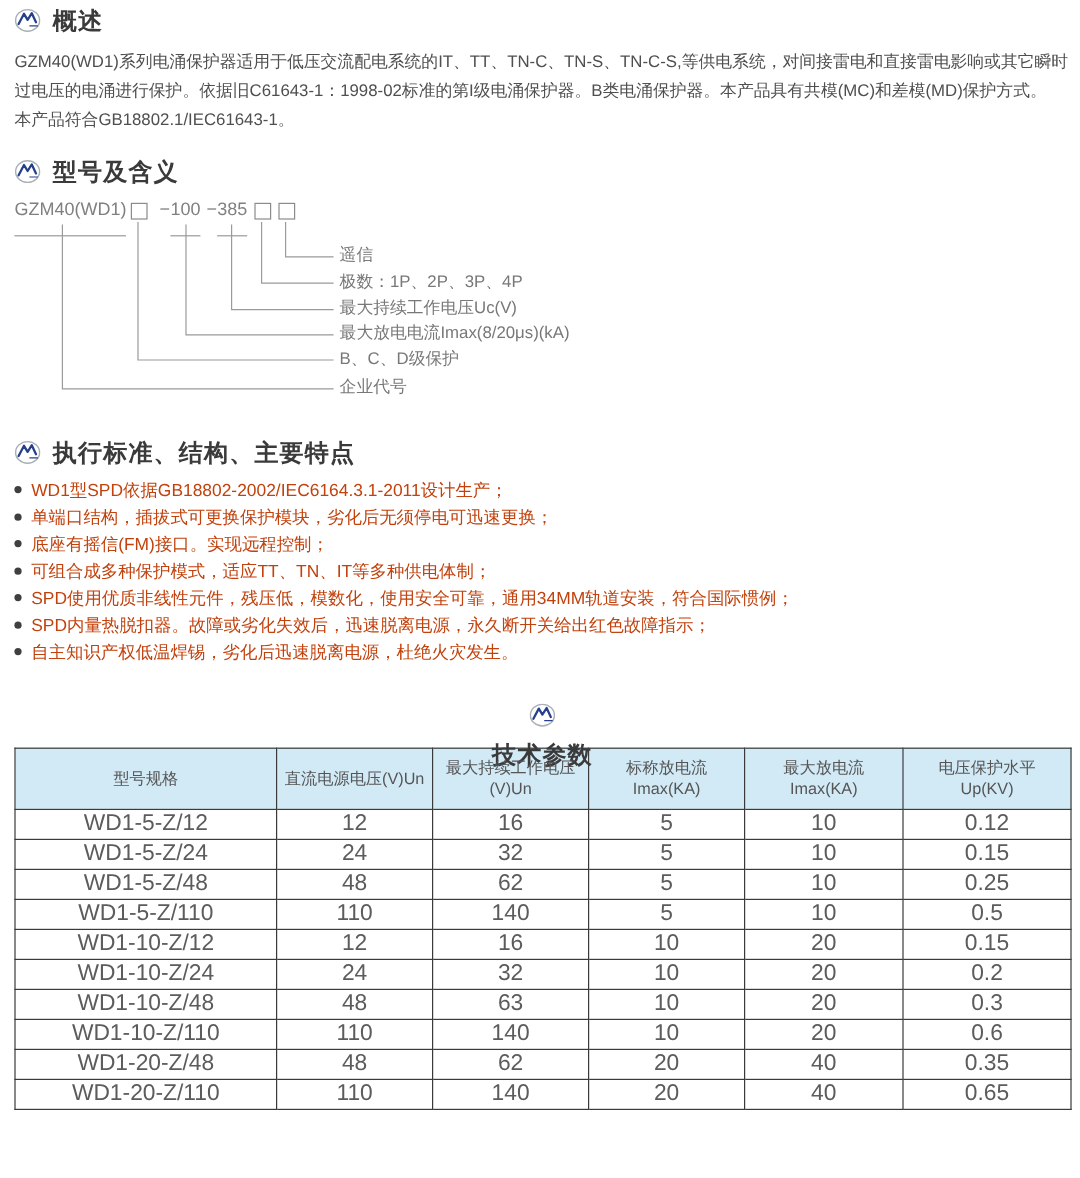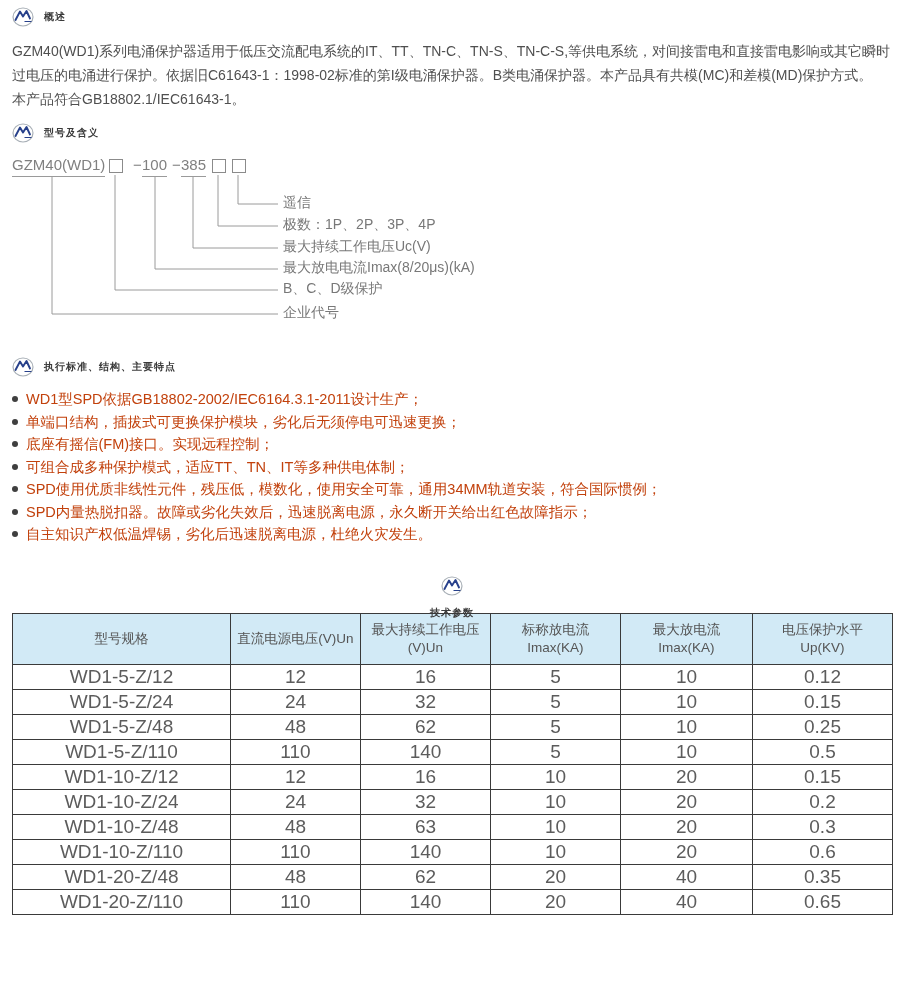--- a/index.html
+++ b/index.html
@@ -19,46 +19,46 @@
   }
   
   .sec-header {
     display: flex;
     align-items: center;
     gap: 10px;
     height: 22px;
   }
   .sec-header .logo { flex: 0 0 auto; display: inline-flex; }
   .sec-title {
-    font-size: 10px;
+    font-size: 20px;
     font-weight: bold;
     color: #3a3a3a;
     letter-spacing: 1px;
   }
   
   .overview-text { margin-top: 11px; }
   .overview-text p {
     margin: 0;
     font-size: 14px;
     line-height: 24px;
     color: #4f4f4f;
   }
   
-  .sec-model { margin-top: 11px; }
+  .sec-model { margin-top: 21px; }
   .diagram {
     position: relative;
     margin-top: 10px;
     width: 880px;
     height: 188px;
     font-size: 14px;
     color: #7e7e7e;
   }
   .diagram svg.connectors { position: absolute; left: 0; top: 0; }
   .mcode { position: absolute; top: 2px; font-size: 15px; color: #808080; }
-  .mcode.u { border-bottom: 1px solid #9a9a9a; padding-bottom: 3px; }
+  .mcode.u { border-bottom: 1px solid #9a9a9a; padding-bottom: 13px; }
   .mbox {
     position: absolute;
     top: 5px;
     width: 12px;
     height: 12px;
     border: 1px solid #8b8b8b;
     background: #fff;
   }
   .dlabel { position: absolute; left: 271px; white-space: nowrap; color: #787878; }
   .dl-0 { top: 40px; text-align: center; }

